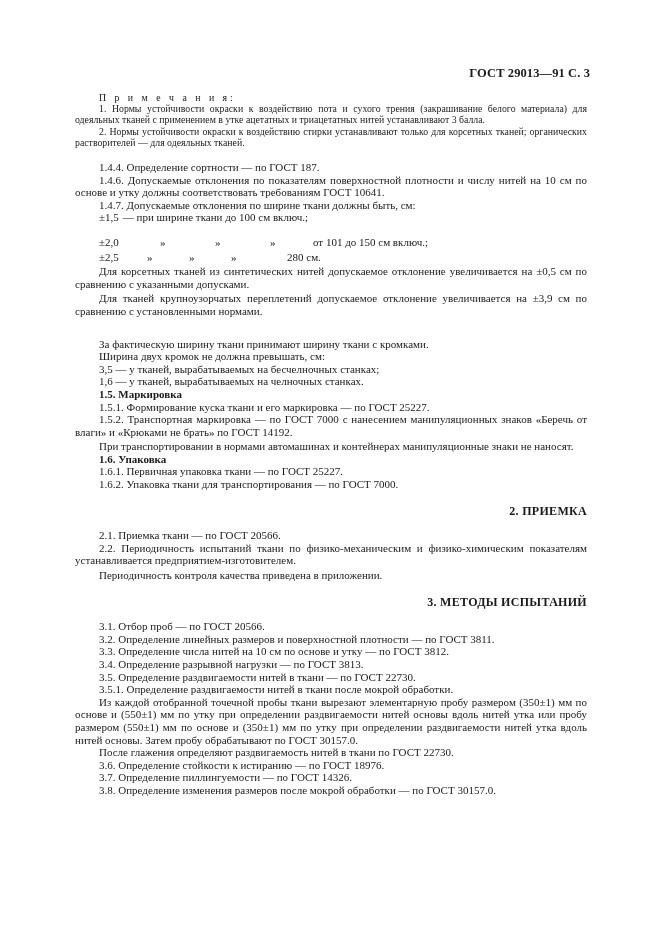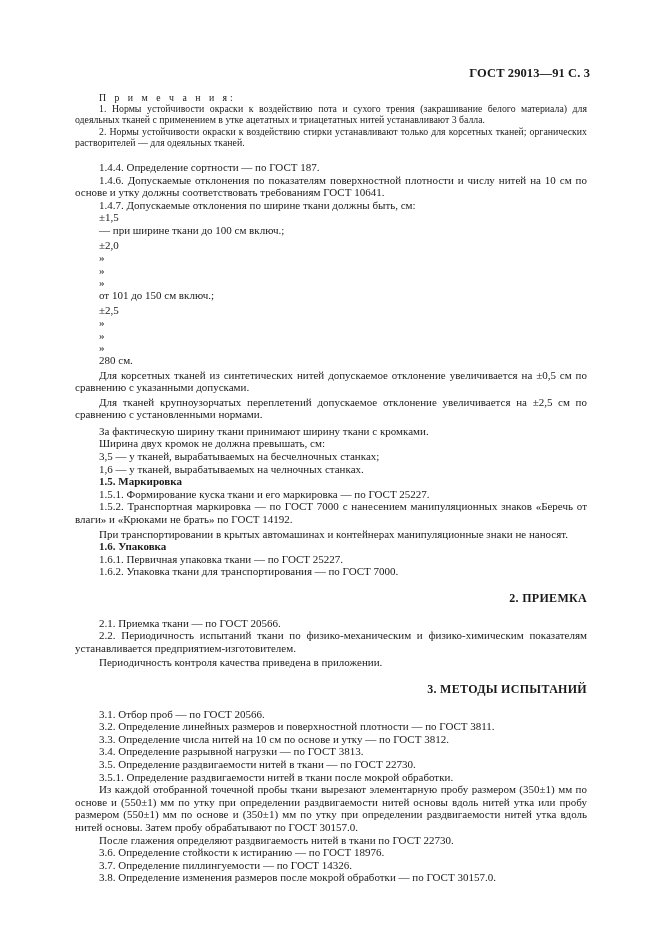--- a/index.html
+++ b/index.html
@@ -14,21 +14,21 @@
   }
   .content {
     position: absolute; left: 75px; top: 92px; width: 512px;
     font-size: 11px; line-height: 12.6px;
   }
   .notes { font-size: 9.8px; line-height: 11.2px; margin-bottom: 13px; }
   .notes-title { padding-left: 0; letter-spacing: 3px; }
   p { margin: 0; text-align: justify; text-align-last: left; }
   .content p { text-indent: 0; }
   .content .b { font-weight: bold; }
-  .tol-row { display: flex; flex-direction: column; }
+  .tol-row { display: flex; }
   .tol-row span { display: inline-block; }
   .tol-val { width: 48px; }
   .tol-q { width: 42px; text-align: left; }
   .section-title {
     text-align: right; font-weight: bold; font-size: 12px;
     margin: 14px 0 12px 0; letter-spacing: 0.3px;
   }
   .content p.ip { text-indent: 24px; }
   .notes p.ip { text-indent: 24px; }
   .content div.ip { padding-left: 24px; }
@@ -47,46 +47,46 @@
   </div>
 
   <p class="ip">1.4.4. Определение сортности — по ГОСТ 187.</p>
   <p class="ip">1.4.6. Допускаемые отклонения по показателям поверхностной плотности и числу нитей на 10 см по основе и утку должны соответствовать требованиям ГОСТ 10641.</p>
   <p class="ip">1.4.7. Допускаемые отклонения по ширине ткани должны быть, см:</p>
 
   <div class="ip tol-row">
     <span style="margin-right:4px;">±1,5</span>
     <span>— при ширине ткани до 100 см включ.;</span>
   </div>
-  <div class="ip tol-row" style="margin-top:2px;">
+  <div class="ip tol-row" style="margin-top:12px;gap:13px;">
     <span class="tol-val">±2,0</span>
     <span class="tol-q">»</span>
     <span class="tol-q">»</span>
     <span style="width:30px;">»</span>
     <span>от 101 до 150 см включ.;</span>
   </div>
   <div class="ip tol-row" style="margin-top:2px;">
     <span class="tol-val">±2,5</span>
     <span class="tol-q">»</span>
     <span class="tol-q">»</span>
     <span style="width:56px;">»</span>
     <span>280 см.</span>
   </div>
 
   <p class="ip" style="margin-top:2px;">Для корсетных тканей из синтетических нитей допускаемое отклонение увеличивается на ±0,5 см по сравнению с указанными допусками.</p>
-  <p class="ip" style="margin-top:2px;">Для тканей крупноузорчатых переплетений допускаемое отклонение увеличивается на ±2,5 см по сравнению с установленными нормами.</p>
-  <p class="ip" style="margin-top:4px;">За фактическую ширину ткани принимают ширину ткани с кромками.</p>
+  <p class="ip" style="margin-top:2px;">Для тканей крупноузорчатых переплетений допускаемое отклонение увеличивается на ±3,9 см по сравнению с установленными нормами.</p>
+  <p class="ip" style="margin-top:20px;">За фактическую ширину ткани принимают ширину ткани с кромками.</p>
   <p class="ip">Ширина двух кромок не должна превышать, см:</p>
   <p class="ip">3,5 — у тканей, вырабатываемых на бесчелночных станках;</p>
   <p class="ip">1,6 — у тканей, вырабатываемых на челночных станках.</p>
 
   <p class="ip b">1.5. Маркировка</p>
   <p class="ip">1.5.1. Формирование куска ткани и его маркировка — по ГОСТ 25227.</p>
   <p class="ip">1.5.2. Транспортная маркировка — по ГОСТ 7000 с нанесением манипуляционных знаков «Беречь от влаги» и «Крюками не брать» по ГОСТ 14192.</p>
-  <p class="ip" style="margin-top:2px;">При транспортировании в крытых автомашинах и контейнерах манипуляционные знаки не наносят.</p>
+  <p class="ip" style="margin-top:2px;">При транспортировании в нормами автомашинах и контейнерах манипуляционные знаки не наносят.</p>
 
   <p class="ip b">1.6. Упаковка</p>
   <p class="ip">1.6.1. Первичная упаковка ткани — по ГОСТ 25227.</p>
   <p class="ip">1.6.2. Упаковка ткани для транспортирования — по ГОСТ 7000.</p>
 
   <div class="section-title">2. ПРИЕМКА</div>
   <p class="ip">2.1. Приемка ткани — по ГОСТ 20566.</p>
   <p class="ip">2.2. Периодичность испытаний ткани по физико-механическим и физико-химическим показателям устанавливается предприятием-изготовителем.</p>
   <p class="ip" style="margin-top:2px;">Периодичность контроля качества приведена в приложении.</p>
 

